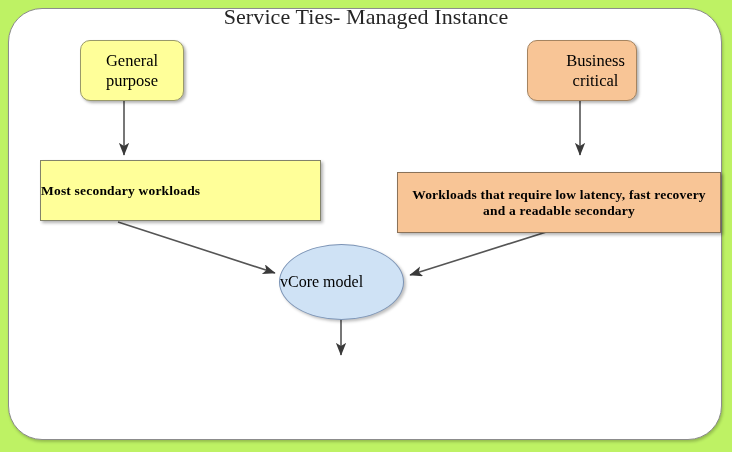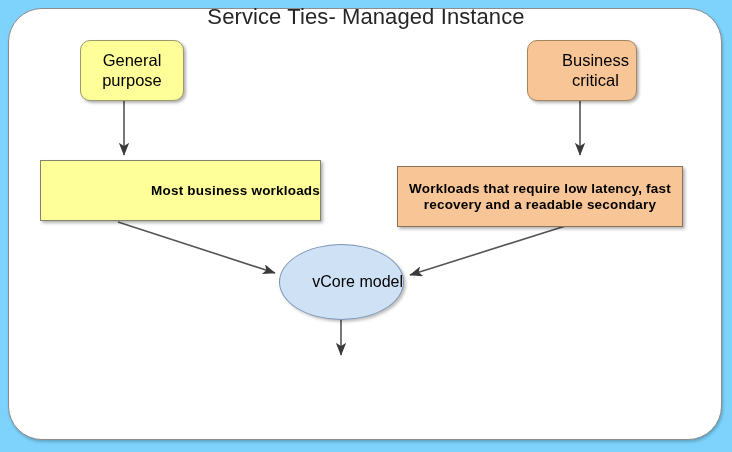--- a/index.html
+++ b/index.html
@@ -7,36 +7,37 @@
     padding: 0;
     background: #ffffff;
   }
   body {
     font-family: "Liberation Sans", sans-serif;
   }
   #canvas {
     position: relative;
     width: 732px;
     height: 452px;
-    background: #7dd3fc;
+    background: #bef264;
     overflow: hidden;
+    font-family: Liberation Serif, serif;
   }
   #diagram-svg {
     position: absolute;
     left: 0;
     top: 0;
     width: 732px;
     height: 452px;
   }
   .node {
     position: absolute;
     box-sizing: border-box;
     display: flex;
     align-items: center;
-    justify-content: flex-end;
+    justify-content: flex-start;
     text-align: center;
     color: #000000;
     line-height: 1.18;
   }
   .outer-frame {
     position: absolute;
     left: 8px;
     top: 8px;
     width: 714px;
     height: 432px;
@@ -86,21 +87,21 @@
     background: #f8c596;
     border-color: #a58460;
     padding-left: 27px;
   }
   #node-most-business-workloads {
     left: 40px; top: 160px; width: 281px; height: 61px;
     background: #ffff99;
     border-color: #83836a;
   }
   #node-workloads-requirements {
-    left: 397px; top: 166px; width: 286px; height: 61px;
+    left: 397px; top: 172px; width: 324px; height: 61px;
     background: #f8c596;
     border-color: #8a7259;
     padding: 0 7px;
   }
   #node-vcore-model {
     left: 279px; top: 244px; width: 125px; height: 76px;
     background: #cfe2f5;
   }
   #node-independent-scalability {
     left: 281px; top: 359px; width: 120px; height: 57px;
@@ -147,21 +148,21 @@
 
   <div class="node box-rounded" id="node-general-purpose">
     <span>General purpose</span>
   </div>
 
   <div class="node box-rounded" id="node-business-critical">
     <span>Business critical</span>
   </div>
 
   <div class="node box-square" id="node-most-business-workloads">
-    <span>Most business workloads</span>
+    <span>Most secondary workloads</span>
   </div>
 
   <div class="node box-square" id="node-workloads-requirements">
     <span>Workloads that require low latency, fast recovery and a readable secondary</span>
   </div>
 
   <div class="node ellipse" id="node-vcore-model">
     <span>vCore model</span>
   </div>
 

